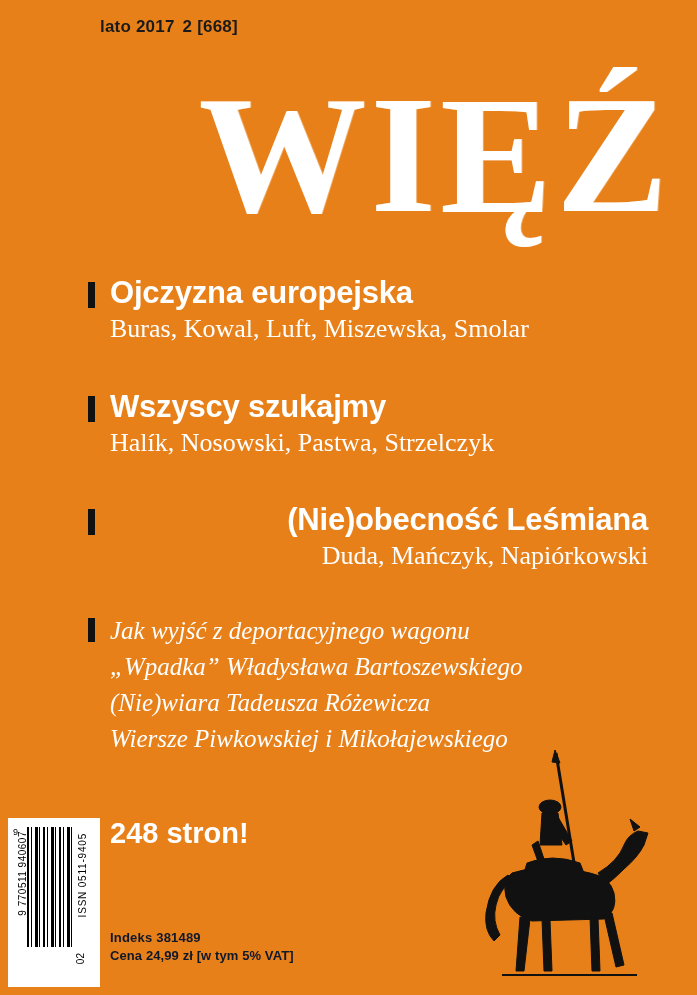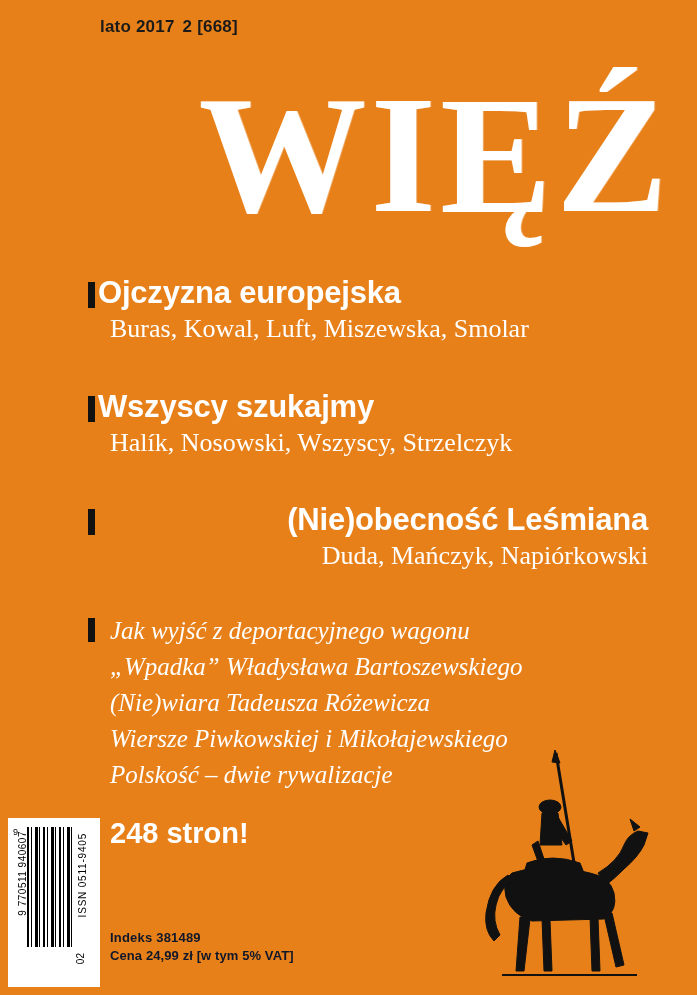--- a/index.html
+++ b/index.html
@@ -60,21 +60,21 @@
   }
   .bar {
     position: absolute;
     left: 0;
     top: 6px;
     width: 7px;
     height: 26px;
     background: #111;
   }
   .block .title {
-    margin: 0 0 2px 10px;
+    margin: 0 0 2px 22px;
     font-family: "Liberation Sans", sans-serif;
     font-size: 31px;
     font-weight: 600;
     color: #ffffff;
     line-height: 1.12;
     letter-spacing: -0.2px;
   }
   .block .authors {
     margin: 0 0 0 22px;
     font-family: "Liberation Serif", serif;
@@ -220,37 +220,36 @@
 
   <div class="block" id="block1">
     <span class="bar"></span>
     <p class="title">Ojczyzna europejska</p>
     <p class="authors">Buras, Kowal, Luft, Miszewska, Smolar</p>
   </div>
 
   <div class="block" id="block2">
     <span class="bar"></span>
     <p class="title">Wszyscy szukajmy</p>
-    <p class="authors">Halík, Nosowski, Wszyscy, Strzelczyk</p>
+    <p class="authors">Halík, Nosowski, Pastwa, Strzelczyk</p>
   </div>
 
   <div class="block" id="block3">
     <span class="bar"></span>
     <p class="title">(Nie)obecność Leśmiana</p>
     <p class="authors">Duda, Mańczyk, Napiórkowski</p>
   </div>
 
   <div class="block" id="block4">
     <span class="bar"></span>
     <ul>
       <li>Jak wyjść z deportacyjnego wagonu</li>
       <li>„Wpadka” Władysława Bartoszewskiego</li>
       <li>(Nie)wiara Tadeusza Różewicza</li>
       <li>Wiersze Piwkowskiej i Mikołajewskiego</li>
-      <li>Polskość – dwie rywalizacje</li>
     </ul>
   </div>
 
   <div class="pages">248 stron!</div>
 
   <div class="footer">
     <div class="indeks">Indeks 381489</div>
     <div class="cena">Cena 24,99 zł [w tym 5% VAT]</div>
   </div>
 

